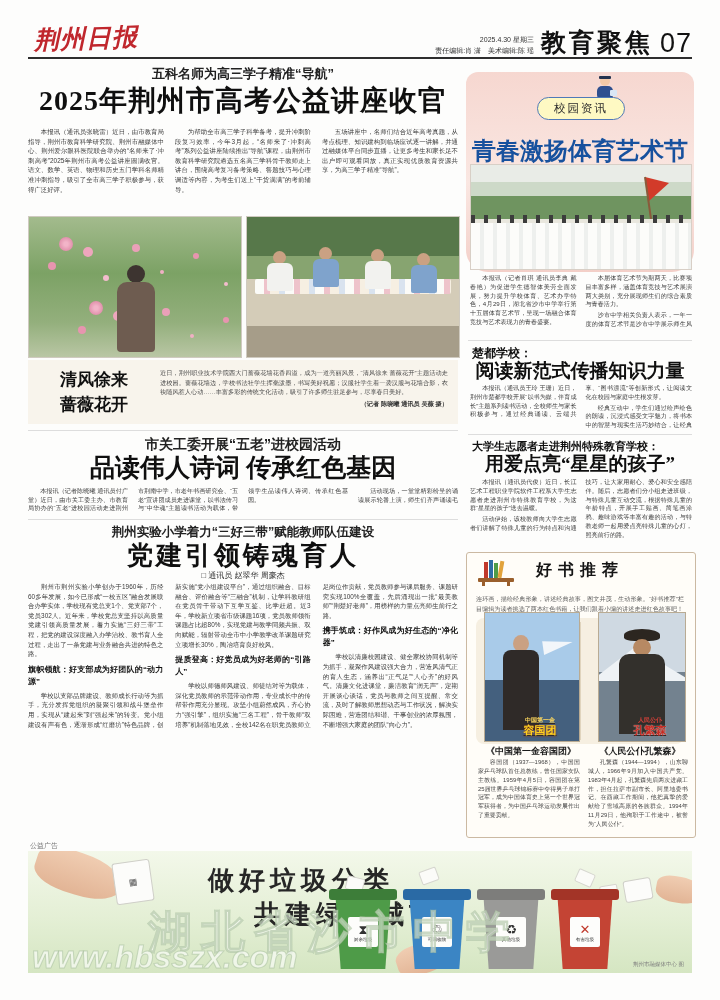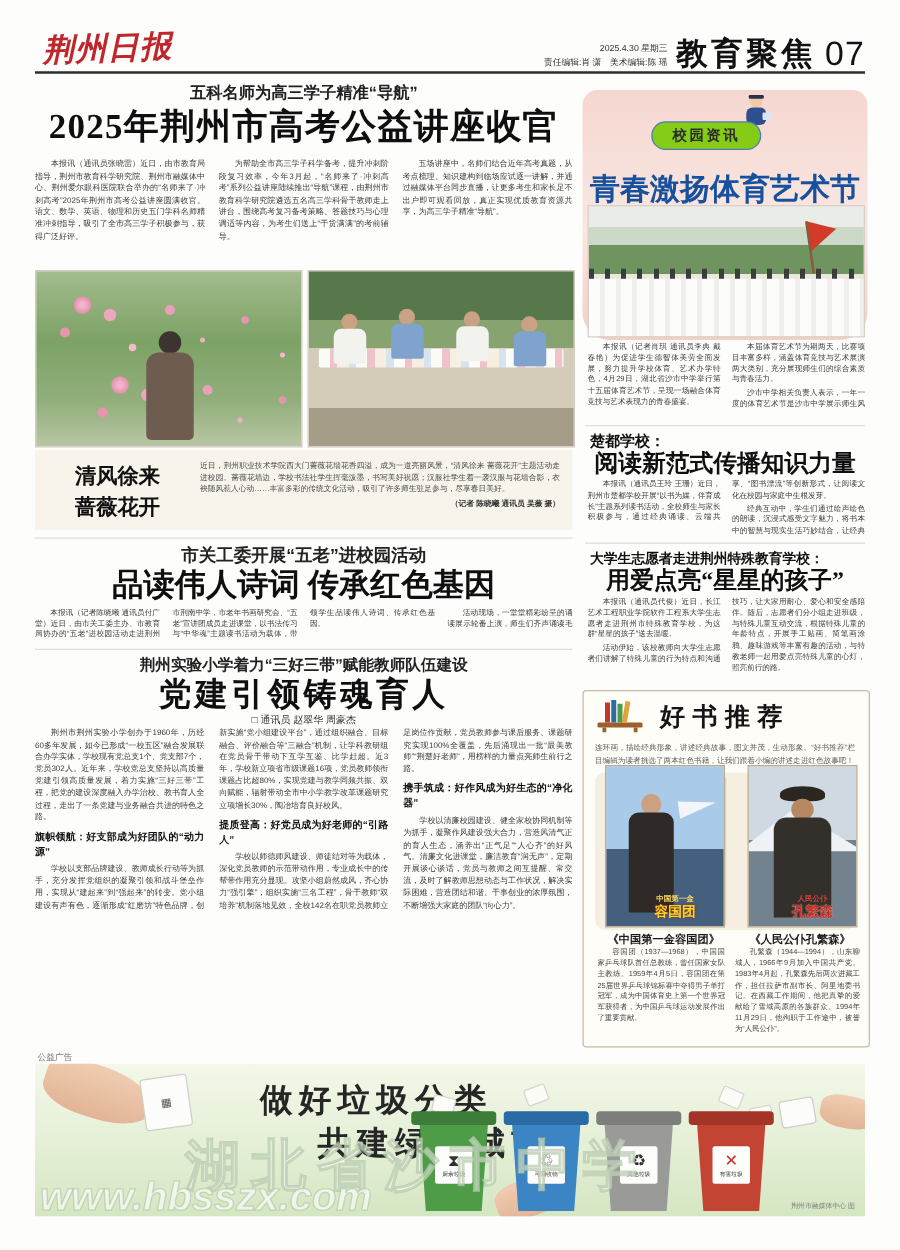--- a/index.html
+++ b/index.html
@@ -38,55 +38,55 @@
   .ph-right{left:246px;top:216px;width:212px;height:140px;
      background:linear-gradient(180deg,#57784a 0 28%,#87a470 28% 44%,#d4ccb8 44% 78%,#a69d89 78% 100%);}
   .books-row{position:absolute;left:8px;top:62px;width:196px;height:15px;border-radius:2px;
      background:repeating-linear-gradient(90deg,#fbfbf8 0 9px,#eec3cb 9px 15px,#f6efe2 15px 24px,#d9e3ef 24px 30px);}
   .kid{position:absolute;width:26px;height:40px;}
   .kid .head{position:absolute;left:6px;top:0;width:13px;height:13px;border-radius:50%;background:#caa183;}
   .kid .shirt{position:absolute;left:0;top:12px;width:26px;height:28px;border-radius:6px 6px 2px 2px;background:#f2f2ef;}
   .kid.blue .shirt{background:#7fa3cc;}
   .caption-box{left:28px;top:360px;width:430px;height:64px;background:#f8f4ec;display:flex;}
   .caption-title{width:132px;text-align:center;font-size:17px;font-weight:bold;line-height:1.45;
-       font-family:Liberation Sans, sans-serif;color:#101010;padding-top:9px;}
+       font-family:Liberation Mono, monospace;color:#101010;padding-top:9px;}
   .caption-text{flex:1;font-size:6.2px;line-height:1.55;color:#4a4a4a;text-align:justify;padding:8px 10px 0 0;}
   .caption-credit{text-align:right;font-weight:bold;color:#333;margin-top:2px;}
   
   .pink-panel{left:466px;top:72px;width:228px;height:200px;border-radius:12px 12px 22px 22px;
       background:linear-gradient(180deg,#f6d7d0 0%,#fae7e2 55%,#f3cfc8 100%);}
-  .badge{left:521px;top:97px;width:86px;height:21px;background:#84cc16;border:1.6px solid #4f79b8;border-radius:12px;
-      display:flex;align-items:center;justify-content:center;font-size:11.5px;font-weight:bold;letter-spacing:2px;color:#2c2c2c;}
+  .badge{left:537px;top:97px;width:86px;height:21px;background:#fef9c3;border:1.6px solid #4f79b8;border-radius:12px;
+      display:flex;align-items:center;justify-content:center;font-size:11.5px;font-weight:normal;letter-spacing:2px;color:#2c2c2c;}
   .badge-icon{left:592px;top:74px;}
   .campus-school{left:472px;width:218px;font-size:12px;font-weight:bold;color:#101010;}
   .campus-headline{left:466px;width:228px;text-align:center;font-weight:bold;
       font-family:"Liberation Serif","DejaVu Serif",serif;}
   .c-blue{color:#17519e;}
   .campus-photo{left:470px;top:164px;width:220px;height:104px;border:1px solid #d8cfc6;overflow:hidden;
       background:linear-gradient(180deg,#e9ece7 0 16%,#cdd9c8 16% 30%,#6f9460 30% 52%,#e9e7de 52% 100%);}
   .crowd-heads{position:absolute;left:0;top:50px;width:220px;height:10px;
       background:repeating-linear-gradient(90deg,#3c3c3c 0 4px,transparent 4px 13px);}
   .crowd-shirts{position:absolute;left:0;top:58px;width:220px;height:46px;
       background:repeating-linear-gradient(90deg,#fcfcfa 0 9px,#eef0ee 9px 13px);}
   .flag{position:absolute;left:168px;top:10px;}
   .books-box{left:466px;top:552px;width:228px;height:284px;background:#fffdf8;border:1px solid #cbb9a2;border-radius:3px;}
-  .books-title{left:466px;top:560px;width:228px;text-align:center;font-size:20px;font-weight:bold;
+  .books-title{left:466px;top:560px;width:228px;text-align:center;font-size:16px;font-weight:bold;
       letter-spacing:6px;color:#151515;font-family:"Liberation Serif","DejaVu Serif",serif;}
   .books-intro{left:476px;top:594px;width:208px;font-size:6.1px;line-height:1.6;color:#5c5c5c;text-align:justify;}
   .openbook{left:476px;top:618px;width:208px;height:126px;background:#f6efe1;border-radius:8px;}
   .openbook:after{content:"";position:absolute;left:50%;top:4px;bottom:4px;width:1px;background:#e0d4bd;}
   .cover{position:absolute;border:1px solid #b9ab93;overflow:hidden;}
   .cover1{left:484px;top:612px;width:94px;height:128px;
       background:linear-gradient(180deg,#a9cbe9 0 52%,#44607e 52% 100%);}
   .plane{position:absolute;right:6px;top:26px;width:0;height:0;border-left:30px solid #f2f6fa;
       border-top:5px solid transparent;border-bottom:9px solid transparent;transform:rotate(-8deg);}
   .fig1{position:absolute;left:18px;top:22px;width:36px;height:100px;}
   .fig1 .head{position:absolute;left:10px;top:0;width:16px;height:17px;border-radius:50%;background:#caa183;}
   .fig1 .coat{position:absolute;left:0;top:15px;width:36px;height:80px;border-radius:8px 8px 0 0;background:#2f2a28;}
-  .cover-title{position:absolute;left:16px;right:0;bottom:4px;text-align:center;line-height:1.2;}
+  .cover-title{position:absolute;left:16px;right:0;bottom:4px;text-align:center;line-height:1.2;text-decoration:underline;}
   .cover-title .s{display:block;font-size:6px;font-weight:bold;}
   .cover-title .b{display:block;font-size:11px;font-weight:bold;font-family:"Liberation Serif","DejaVu Serif",serif;}
   .cover1 .s{color:#ffd95e;} .cover1 .b{color:#ffd21f;text-shadow:0 0 2px #8a2f1f;}
   .cover2{left:598px;top:612px;width:86px;height:128px;
       background:linear-gradient(180deg,#cfd9e2 0 46%,#73828f 46% 100%);}
   .mountain{position:absolute;left:-8px;top:34px;width:0;height:0;border-bottom:34px solid #eef2f5;
       border-left:44px solid transparent;border-right:56px solid transparent;}
   .fig2{position:absolute;left:18px;top:16px;width:50px;height:110px;}
   .fig2 .hat{position:absolute;left:7px;top:0;width:36px;height:12px;border-radius:50% 50% 30% 30%;background:#2c2620;}
   .fig2 .face{position:absolute;left:16px;top:10px;width:18px;height:17px;border-radius:50%;background:#b78963;}

